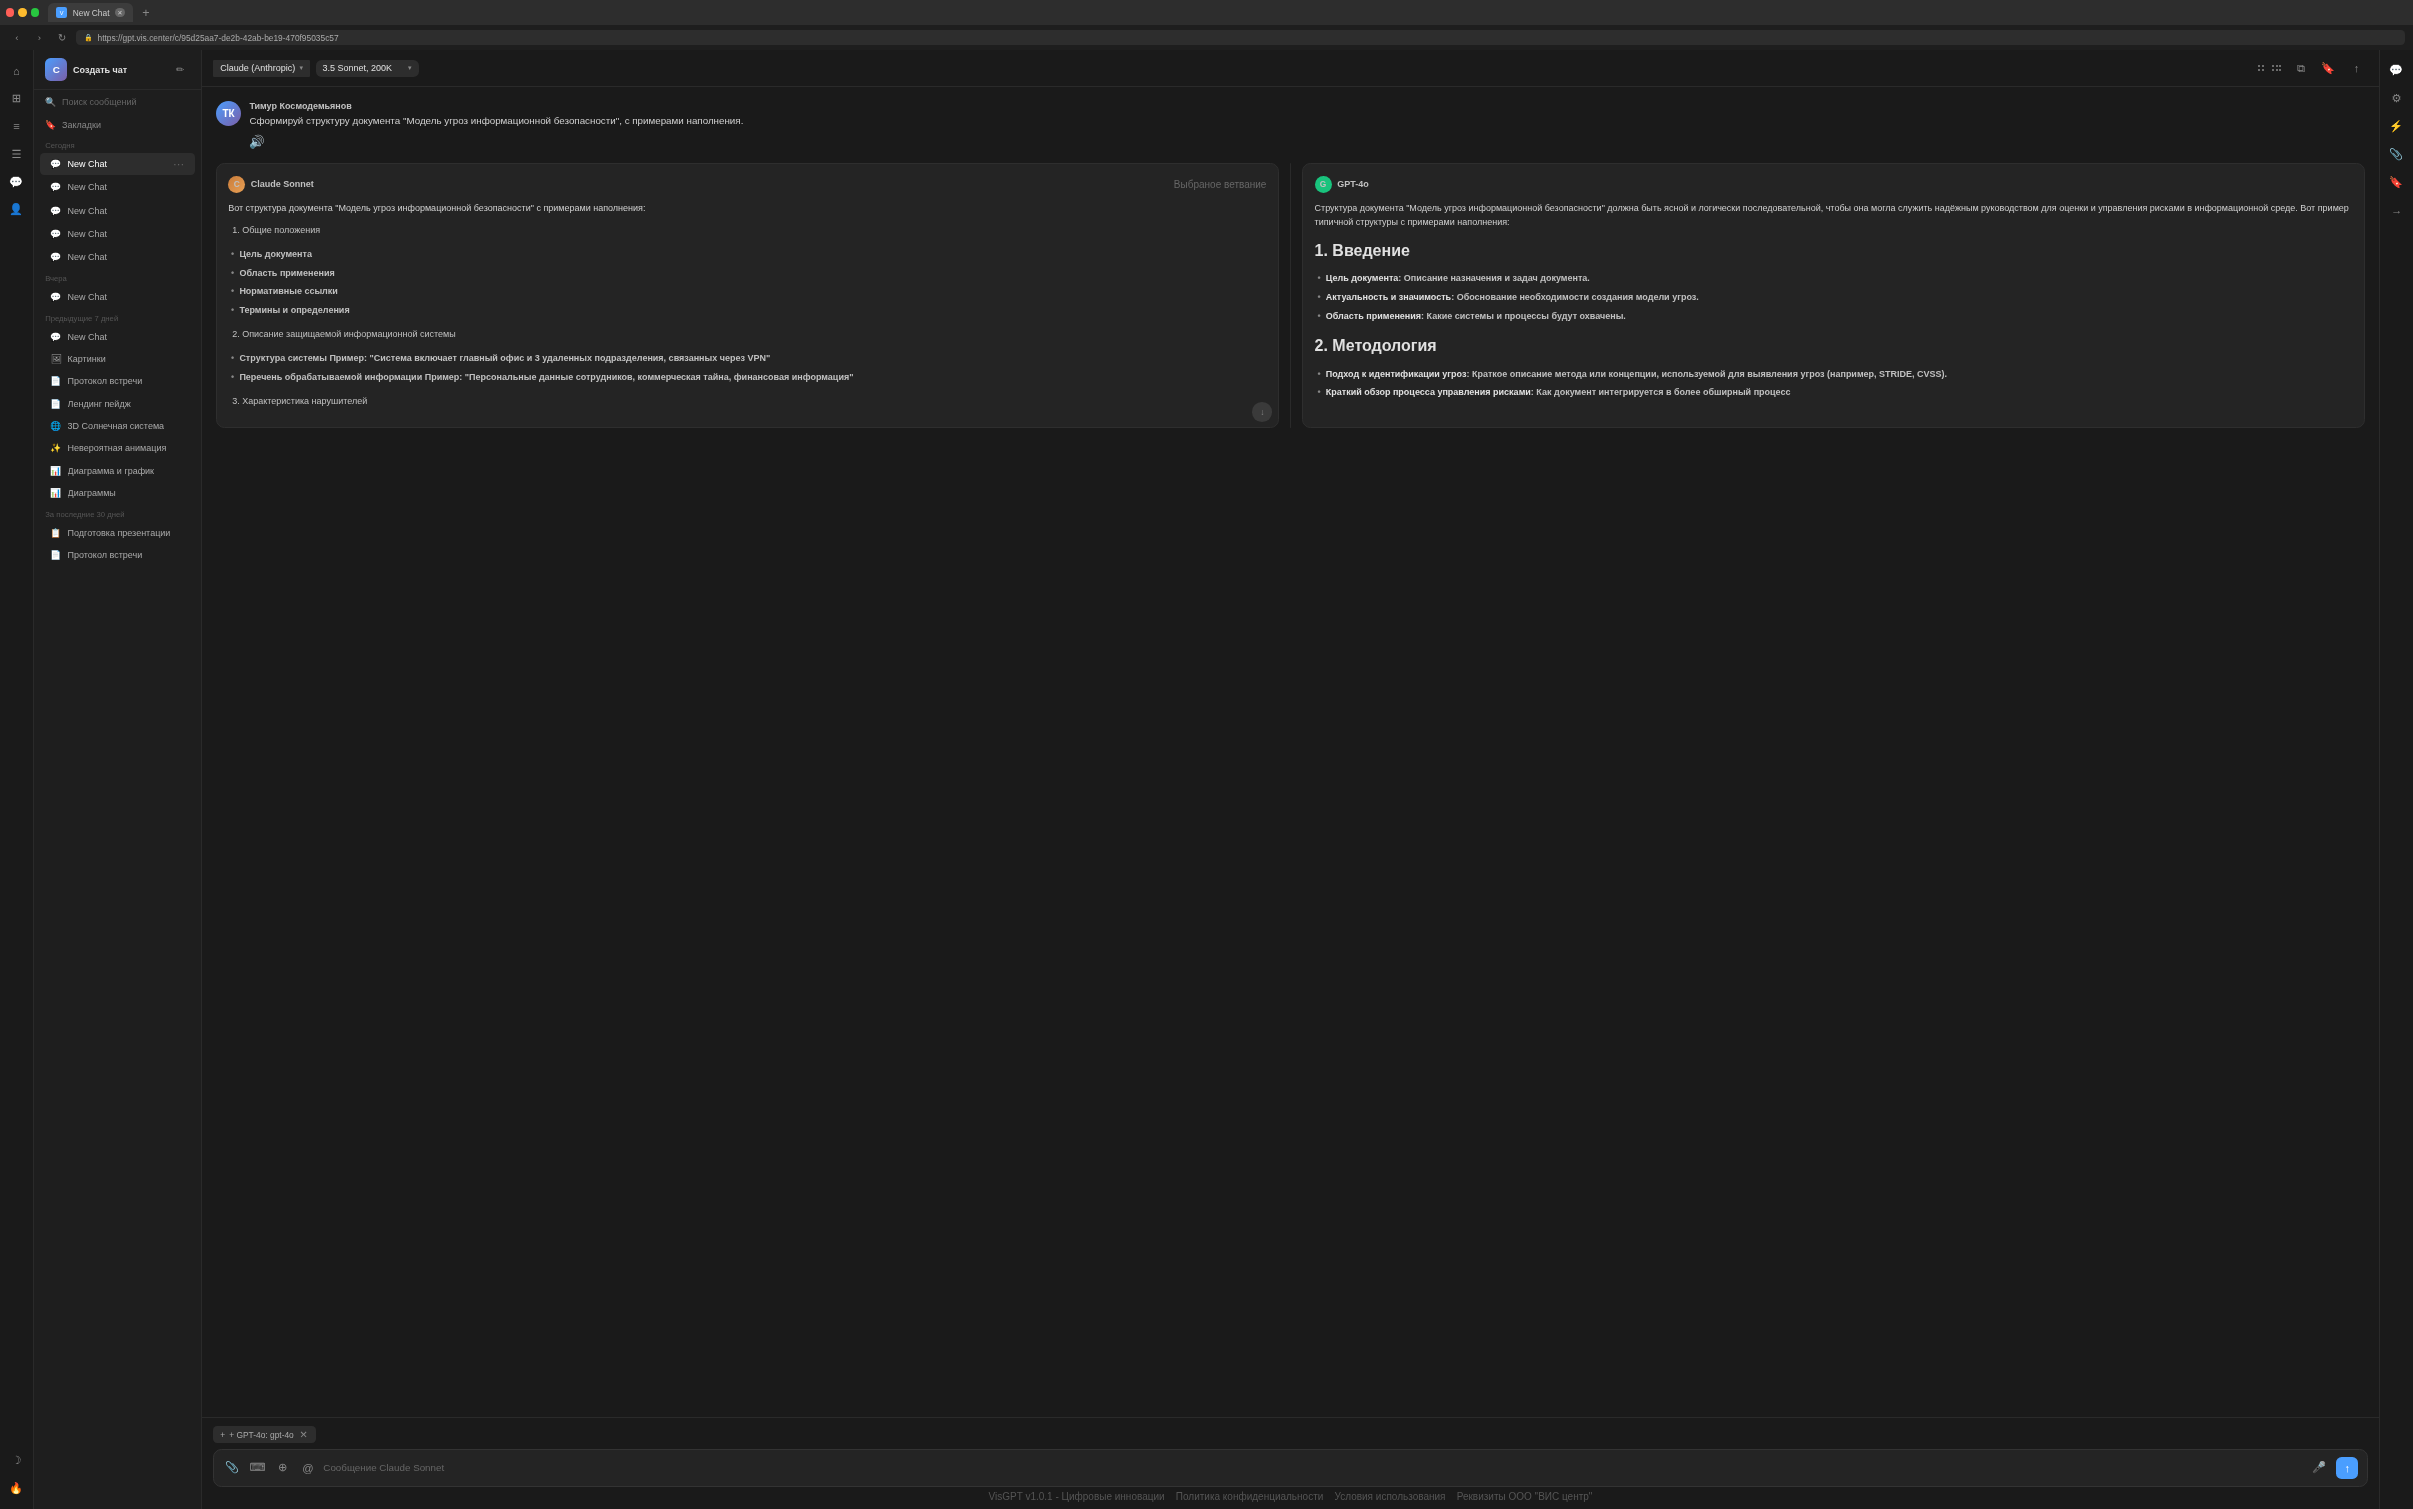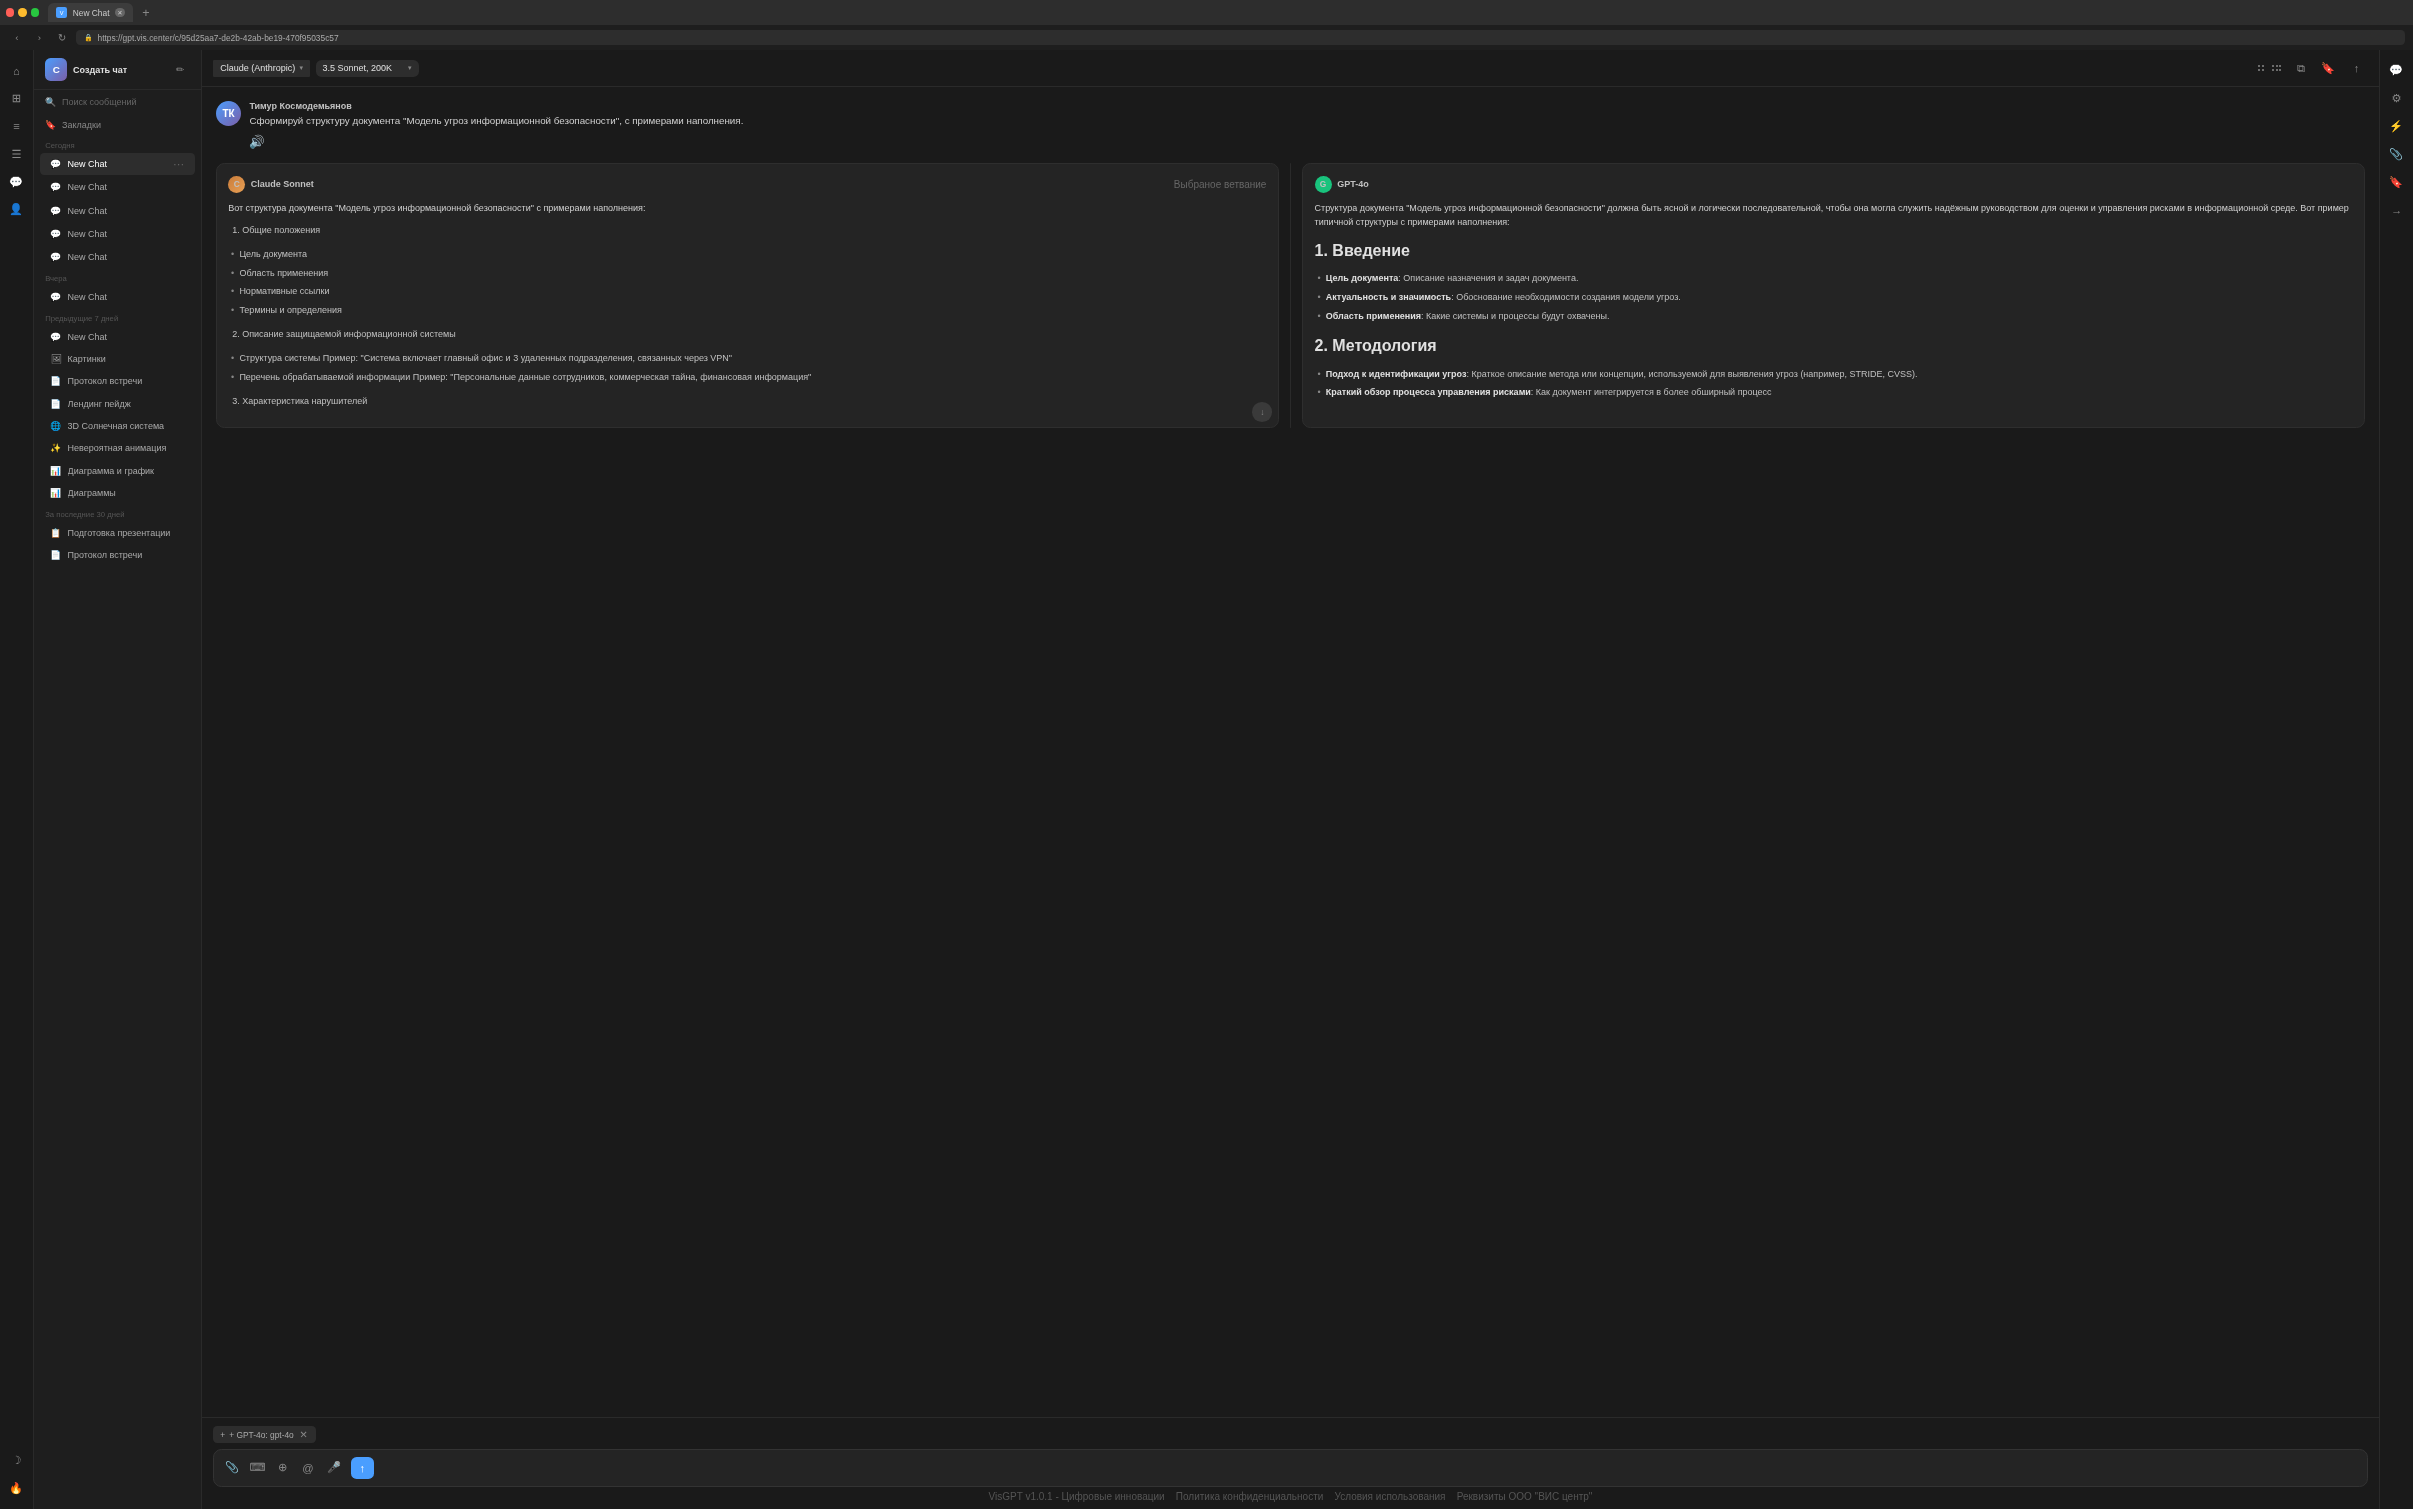--- a/index.html
+++ b/index.html
@@ -389,20 +389,21 @@
       margin: 8.4px 0 4.2px;
     }
     .response-text ol {
       padding-left: 14px;
       margin: 5.6px 0;
     }
     .response-text ul {
       list-style: none;
       padding-left: 0;
       margin: 5.6px 0;
+      font-weight: bold;
     }
     .response-text ul li {
       padding: 2.1px 0 2.1px 11.2px;
       position: relative;
       color: #c0c0c0;
     }
     .response-text ul li::before {
       content: '•';
       position: absolute;
       left: 2.8px;
@@ -768,20 +769,21 @@
           <span>+</span>
           <span>+ GPT-4o: gpt-4o</span>
           <button class="gpt-tag-close">✕</button>
         </div>
       </div>
       <div class="input-row">
         <button class="input-icon-btn">📎</button>
         <button class="input-icon-btn">⌨</button>
         <button class="input-icon-btn">⊕</button>
         <button class="input-icon-btn">@</button>
+        <input type="text" class="chat-input" placeholder="Сообщение Claude Sonnet" style="">
         <button class="mic-btn">🎤</button>
         <button class="send-btn">↑</button>
       </div>
       <div class="footer-links">
         <span class="footer-link">
           <span>VisGPT v1.0.1</span>
           <span> - </span>
           <span>Цифровые инновации</span>
         </span>
         <span class="footer-link">Политика конфиденциальности</span>

